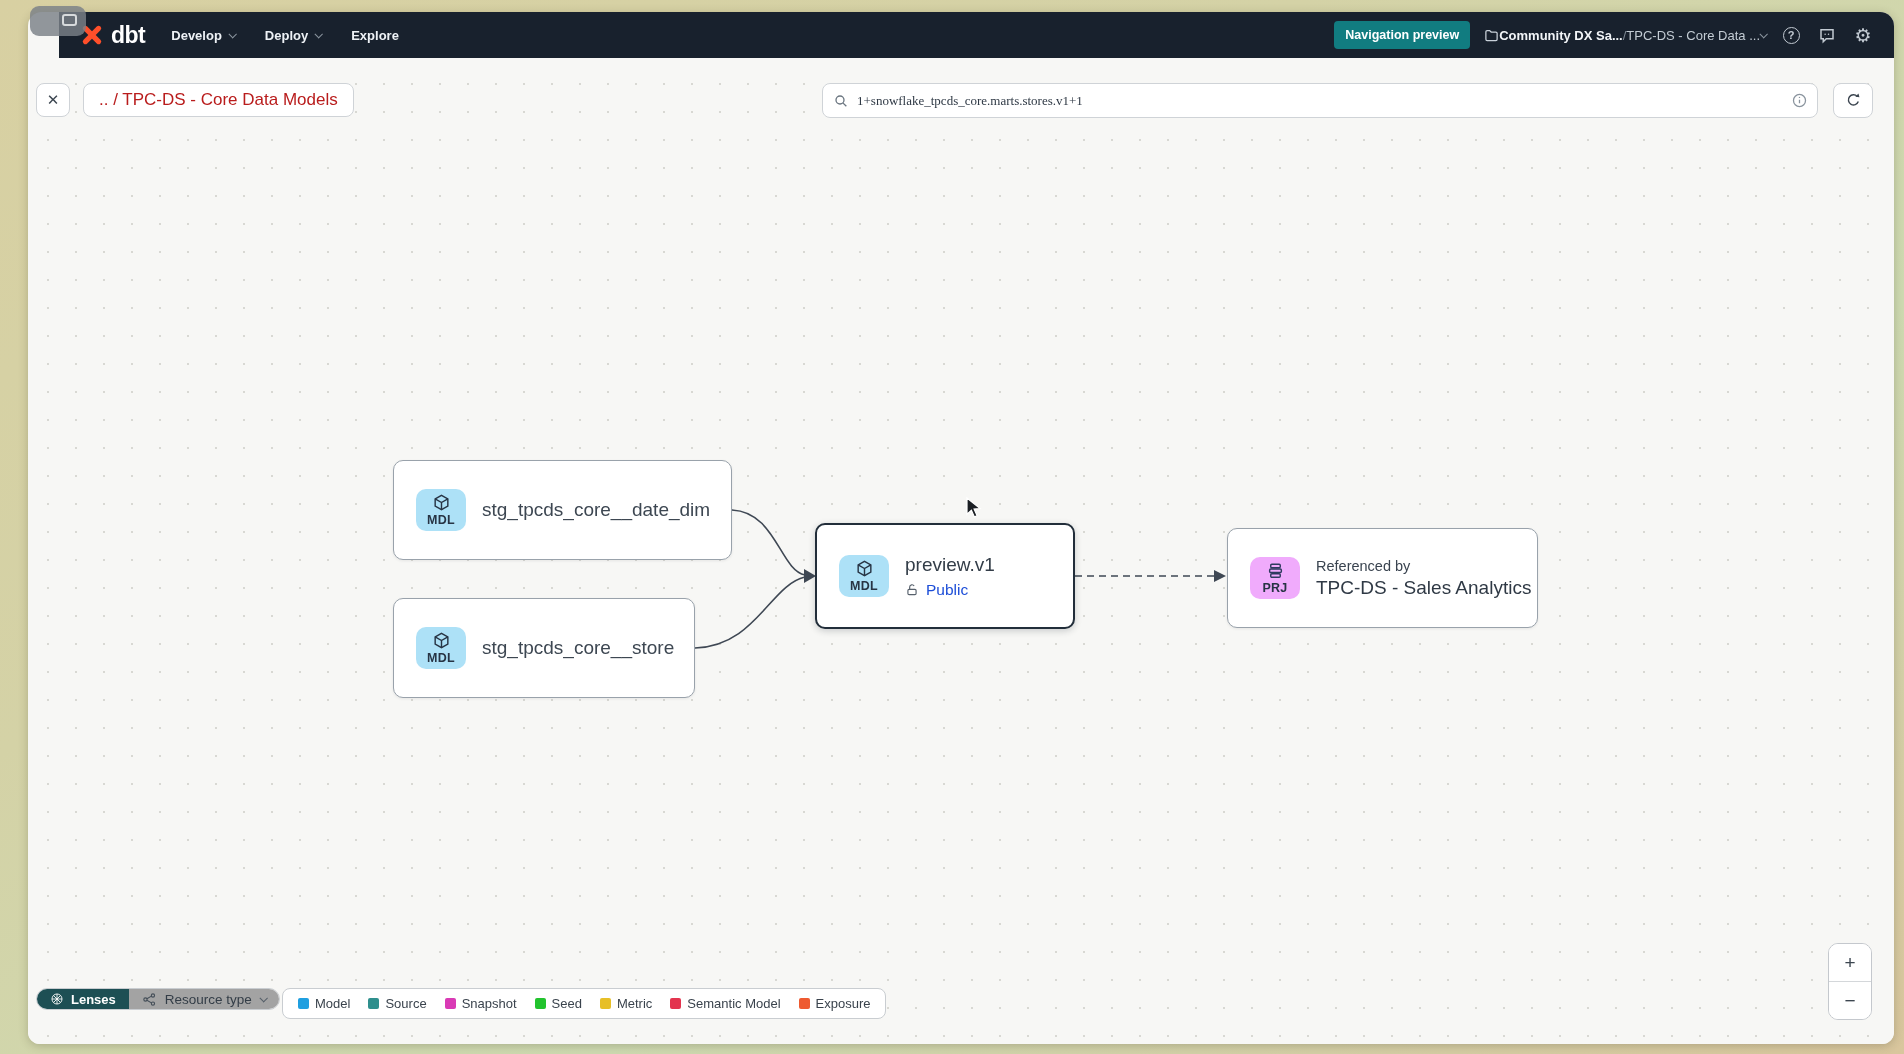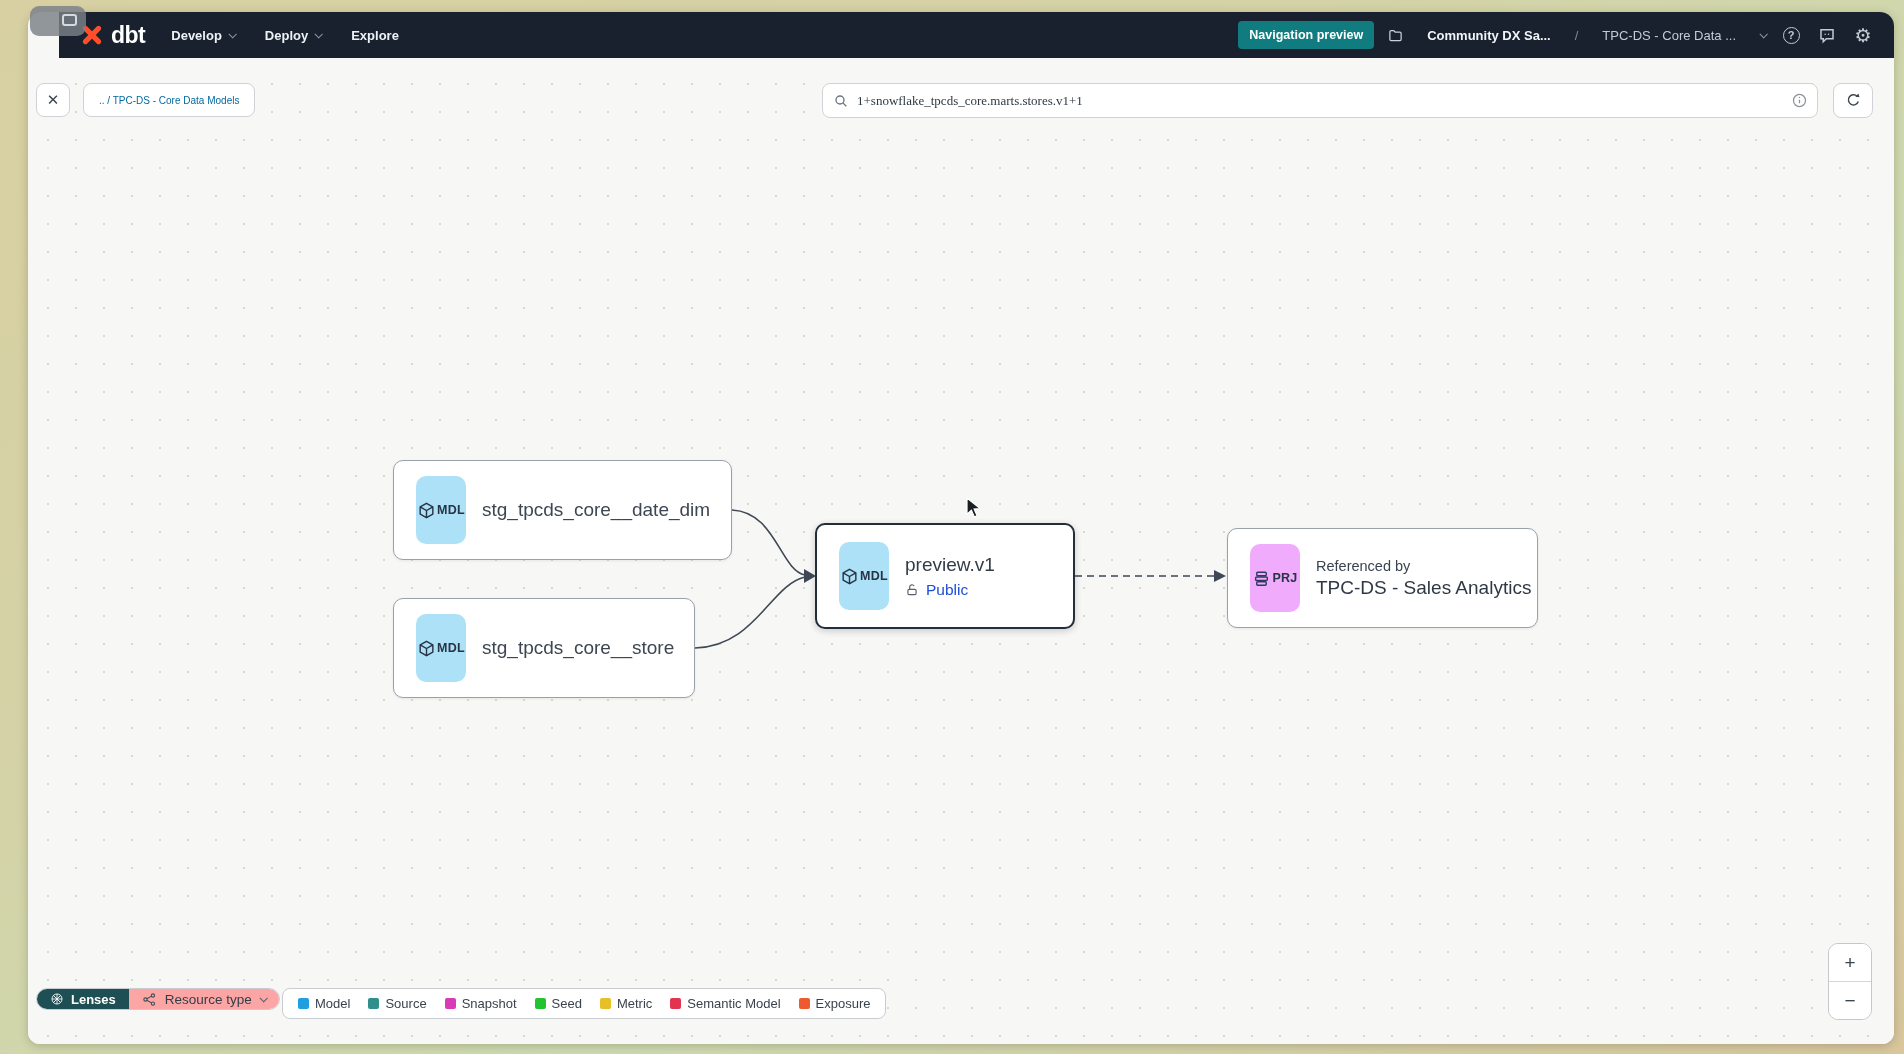--- a/index.html
+++ b/index.html
@@ -11,69 +11,69 @@
 
   
   .navbar { position:relative; height:46px; background:#18212d; display:flex; align-items:center; padding:0 20px;margin-left:31px; }
   .logo { display:flex; align-items:center; gap:6px; margin-right:26px; cursor:pointer; }
   .logo-text { color:#fff; font-size:23px; font-weight:700; letter-spacing:-0.5px; }
   .nav-menu { display:flex; align-items:flex-start; gap:30px; }
   .nav-item { display:flex; align-items:center; gap:7px; color:#eef2f6; font-size:13px; font-weight:700; cursor:pointer; }
   .chev { width:6px; height:6px; border-right:1.6px solid #8a949e; border-bottom:1.6px solid #8a949e; transform:rotate(45deg) translateY(-1px); display:inline-block; }
   .nav-right { margin-left:auto; display:flex; align-items:center; gap:14px; }
   .preview-badge { color:#fff; font-size:12.5px; font-weight:700; padding:7px 11px; border-radius:4px; cursor:pointer; }
-  .crumb { display:flex; align-items:center; gap:24px;justify-content:flex-end; }
+  .crumb { display:flex; align-items:center; gap:0;justify-content:flex-end; }
   .crumb-project { color:#f2f5f8; font-size:13px; font-weight:700; }
   .crumb-sep { color:#7f8a95; font-size:13px; }
   .crumb-section { color:#c3ccd4; font-size:13px; }
   .navicon { display:flex; align-items:center; justify-content:center; width:22px; height:22px; cursor:pointer; }
   .help-circle { width:17px; height:17px; border:1.6px solid #c2cad2; border-radius:50%; color:#c2cad2;
                  font-size:11px; font-weight:700; display:flex; align-items:center; justify-content:center; }
   .gear-glyph { color:#c2cad2; font-size:19px; line-height:1; }
 
   
   .content { position:relative; width:1866px; height:986px;
     background-color:#f7f7f5;
     background-image:radial-gradient(#d8d8d3 1.3px, transparent 1.45px);
     background-size:28px 28px; background-position:6px 12px; }
   .edges { position:absolute; left:0; top:0; pointer-events:none; }
 
   
   .tool-btn { position:absolute; background:#fff; border:1px solid #cfd3d7; border-radius:8px;
               display:flex; align-items:center; justify-content:center; cursor:pointer; color:#3c4650; }
   .close-btn { left:8px; top:25px; width:34px; height:34px; font-size:15px; }
   .chip { position:absolute; left:55px; top:25px; height:34px; background:#fff; border:1px solid #cfd3d7;
-          border-radius:8px; display:flex; align-items:center; padding:0 15px; font-size:10px; color:#0369a1; cursor:pointer; }
+          border-radius:8px; display:flex; align-items:center; padding:0 15px; font-size:17px; color:#b91c1c; cursor:pointer; }
   .search-wrap { position:absolute; left:794px; top:25px; width:996px; height:35px; }
   .search-input { width:100%; height:100%; border:1px solid #cfd3d7; border-radius:8px; background:#fff;
                   padding:0 36px 0 34px; font-size:13px; color:#2f3945; font-family:Liberation Serif, serif; outline:none; }
   .search-icon { position:absolute; left:11px; top:10px; }
   .info-icon { position:absolute; right:10px; top:9px; cursor:pointer; }
   .refresh-btn { left:1805px; top:25px; width:40px; height:35px; }
 
   
   .node { position:absolute; background:#fff; border:1.3px solid #99a2ab; border-radius:10px;
           display:flex; align-items:center; gap:16px; padding:0 20px 0 22px; cursor:pointer;
           box-shadow:0 1px 3px rgba(20,30,40,.08); }
   .node.selected { border:2px solid #222e3a; box-shadow:0 2px 7px rgba(20,30,40,.2); }
-  .badge { width:50px; height:68px; border-radius:10px; display:flex; 
+  .badge { width:50px; height:42px; border-radius:10px; display:flex; flex-direction:column;
            align-items:center; justify-content:center; gap:1px; flex-shrink:0; }
   .badge-label { font-size:12.5px; font-weight:700; color:#273444; letter-spacing:.3px; }
   .node-label { font-size:19px; color:#3d4752; white-space:nowrap; }
   .node-title { font-size:19px; color:#333d48; }
   .access-row { display:flex; align-items:center; gap:7px; margin-top:5px; }
   .access-text { font-size:15.5px; color:#1d4ed8; }
   .kicker { font-size:14.5px; color:#3a4450; }
   .ref-title { font-size:19px; color:#2f3945; margin-top:3px; white-space:nowrap; }
 
   
   .lenses-group { position:absolute; left:8px; top:930px; height:22px; display:flex; border:1px solid #c9cdd1;
                   border-radius:16px; overflow:hidden; background:#fff; }
   .lenses-seg { display:flex; align-items:center; gap:7px; padding:0 13px; color:#fff; font-size:13px; font-weight:700; cursor:pointer; }
-  .restype-seg { display:flex; align-items:center; gap:8px; padding:0 13px; background:#fca5a5; color:#333d47;
+  .restype-seg { display:flex; align-items:center; gap:8px; padding:0 13px; background:#a3a3a3; color:#333d47;
                  font-size:13.5px; cursor:pointer; }
   .restype-seg .chev { border-color:#555f69; }
   .legend { position:absolute; left:254px; top:930px; height:31px; background:#fff; border:1px solid #c9cdd1;
             border-radius:8px; display:flex; align-items:center; gap:18px; padding:0 15px; }
   .legend-item { display:flex; align-items:center; gap:6px; }
   .sw { width:11px; height:11px; border-radius:2px; display:inline-block; }
   .legend-label { font-size:13px; color:#3a434d; font-weight:500; }
 
   .zoomctl { position:absolute; left:1800px; top:885px; width:44px; height:77px; background:#fff;
              border:1px solid #c4c8cd; border-radius:10px; display:flex; flex-direction:column; overflow:hidden; }

